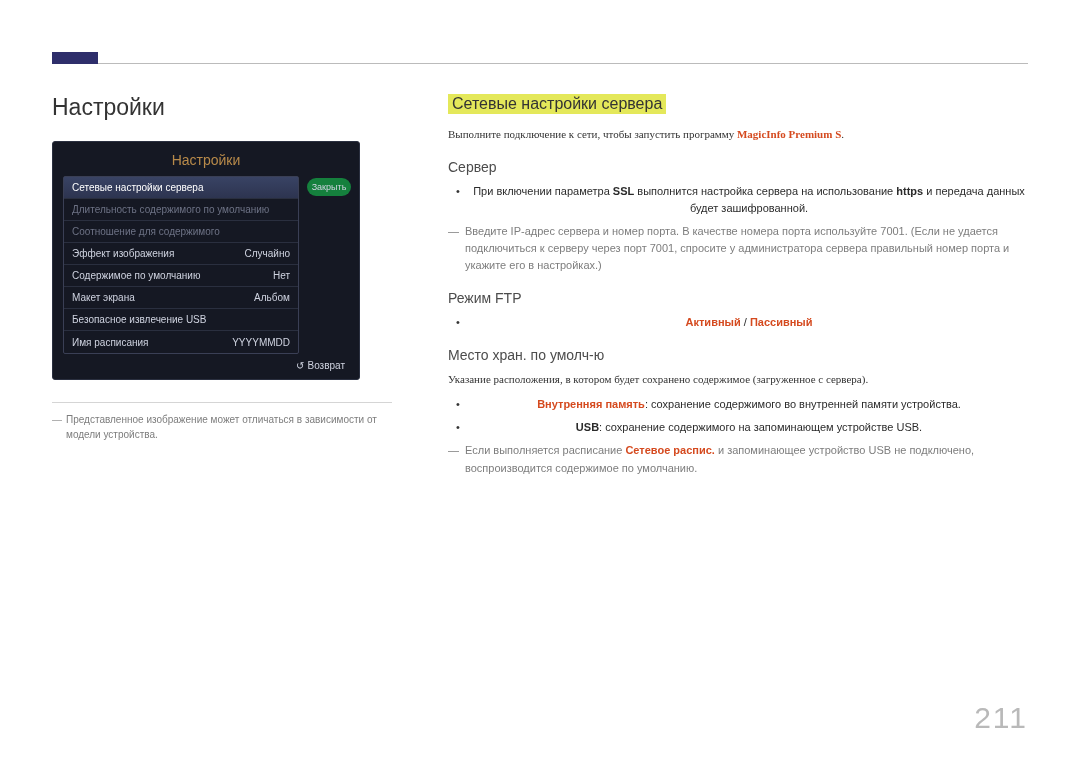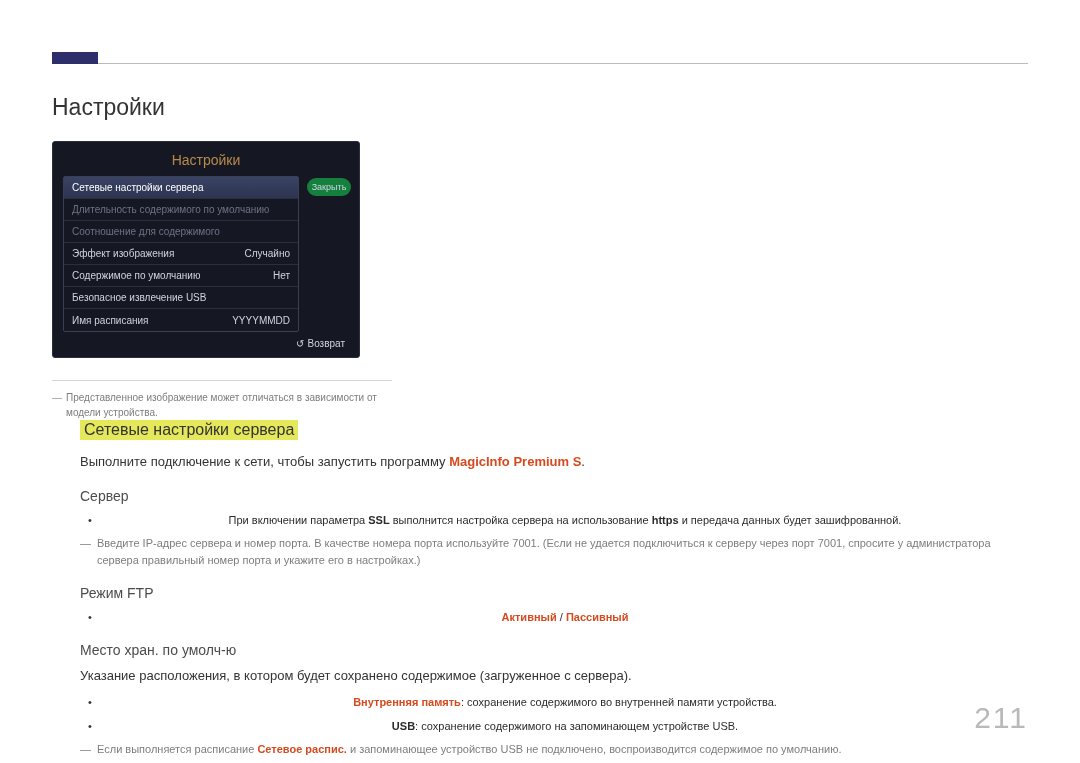--- a/index.html
+++ b/index.html
@@ -1,39 +1,39 @@
 <!DOCTYPE html>
 <html><head>
 <meta charset="utf-8">
 <style>
   * { margin:0; padding:0; box-sizing:border-box; }
   body { width:1080px; height:763px; background:#fff; font-family:Arial,Helvetica,sans-serif; color:#2b2b2b; position:relative; }
   .header-bar { position:relative; height:64px; border-bottom:1px solid #bbb; margin:0 52px 0 52px; }
   .header-accent { position:absolute; left:0; top:52px; width:46px; height:12px; background:#2e2e6b; }
-  .cols { display:flex; padding:30px 52px 0 52px;flex-direction:column; }
+  .cols { display:flex; padding:30px 52px 0 52px; }
   .left { width:368px; padding-right:28px; }
   .right { flex:1; padding-left:28px; }
   h1.section { font-size:23px; font-weight:400; color:#333; margin-bottom:20px; }
   .osd { width:308px; background:#151823; border:1px solid #2a2f3f; border-radius:3px; padding:8px 10px 6px; color:#cfd3e0; font-size:11px; }
   .osd-title { text-align:center; color:#b88a4a; font-size:14px; margin:2px 0 8px; }
   .osd-body { display:flex; }
   .osd-menu { flex:1; border:1px solid #3a3f55; border-radius:2px; }
   .osd-row { display:flex; justify-content:space-between; align-items:center; padding:4px 8px; border-bottom:1px solid #2a2f3f; font-size:10px; min-height:22px; }
   .osd-row:last-child { border-bottom:none; }
   .osd-row.sel { background:linear-gradient(#394364,#2d3450); color:#fff; }
   .osd-row.dim { color:#6d7285; }
   .osd-side { width:50px; padding-left:8px; }
   .osd-btn { width:44px; height:18px; background:#15803d; border-radius:9px; display:flex; align-items:center; justify-content:center; font-size:9px; margin-top:2px; }
   .osd-footer { text-align:right; padding:6px 4px 2px; font-size:10px; color:#cfd3e0; }
   .osd-footer .ret-ico { display:inline-block; margin-right:3px; }
   .note-div { height:1px; background:#d5d5d5; margin:22px 0 10px; }
   .note { display:flex; font-size:10px; color:#7d7d7d; line-height:1.45; }
   .note .dash { color:#9a9a9a; padding-right:4px; }
   h2.hblock { display:inline-block; font-size:16px; font-weight:400; background:#e4e85a; padding:1px 4px; margin-bottom:12px; color:#333; }
-  .para { font-size:13px; color:#333; line-height:1.55; margin-bottom:8px; }
+  .para { font-size:11px; color:#333; line-height:1.55; margin-bottom:8px;font-family:Liberation Serif, serif; }
   .red { color:#d54a1f; font-weight:bold; }
   h3.sub { font-size:14px; font-weight:400; color:#4c4c4c; margin:16px 0 8px; }
   ul.bul { list-style:none; padding-left:22px;text-align:center; }
   ul.bul li { position:relative; font-size:11px; line-height:1.55; margin-bottom:6px; }
   ul.bul li:before { content:"•"; position:absolute; left:-14px; color:#333; }
   .dashnote { display:flex; font-size:11px; color:#7d7d7d; line-height:1.55; margin:2px 0 6px; }
   .dashnote .dash { padding-right:6px; }
   .pagenum { position:absolute; right:52px; bottom:28px; font-size:30px; font-weight:300; color:#b9b9b9; letter-spacing:2px;margin-top:38px; }
 </style>
 </head>
@@ -63,20 +63,24 @@
             <span>Соотношение для содержимого</span>
               <span></span>
           </div>
           <div class="osd-row">
             <span>Эффект изображения</span>
               <span>Случайно</span>
           </div>
           <div class="osd-row">
             <span>Содержимое по умолчанию</span>
               <span>Нет</span>
+          </div>
+          <div class="osd-row">
+            <span>Макет экрана</span>
+              <span>Альбом</span>
           </div>
           <div class="osd-row">
             <span>Безопасное извлечение USB</span>
               <span></span>
           </div>
           <div class="osd-row">
             <span>Имя расписания</span>
               <span>YYYYMMDD</span>
           </div>
         </div>

